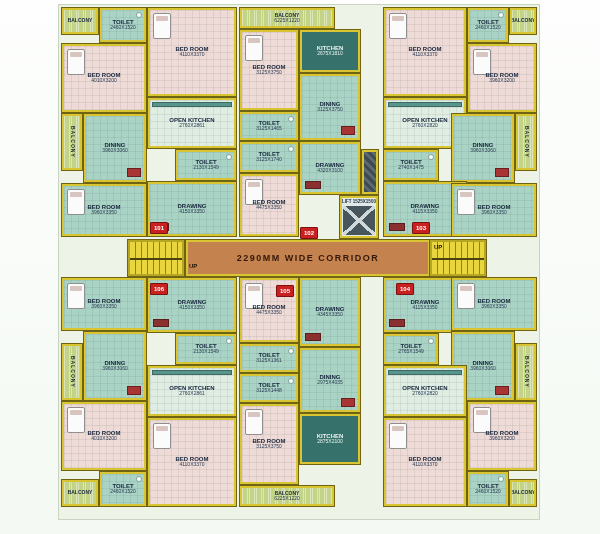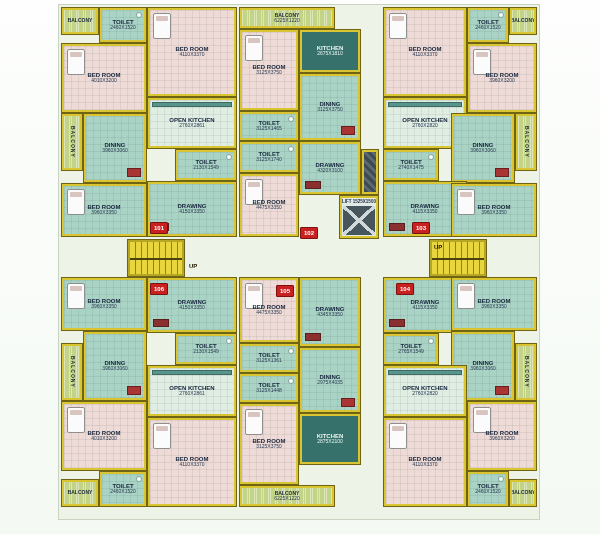--- a/index.html
+++ b/index.html
@@ -342,20 +342,23 @@
       <div class="room floor-teal" style="left: 468px; top: 472px; width: 40px; height: 34px;">
         <div class="wc"></div>
         <span class="nm">TOILET</span>
         <span class="dm">2460X1520</span>
       </div>
       <div class="room floor-green" style="left: 510px; top: 480px; width: 26px; height: 26px;">
         <span class="nm">BALCONY</span>
       </div>
     </div>
 
+  <div class="corridor">
+    <span>2290MM WIDE CORRIDOR</span>
+  </div>
 
   <div class="stairs stairs-left"></div>
   <div class="stairs stairs-right"></div>
   <div class="up up-left">UP</div>
   <div class="up up-right">UP</div>
 
   <div class="duct"></div>
 
   <div class="lift">
     <div class="lift-cap">

